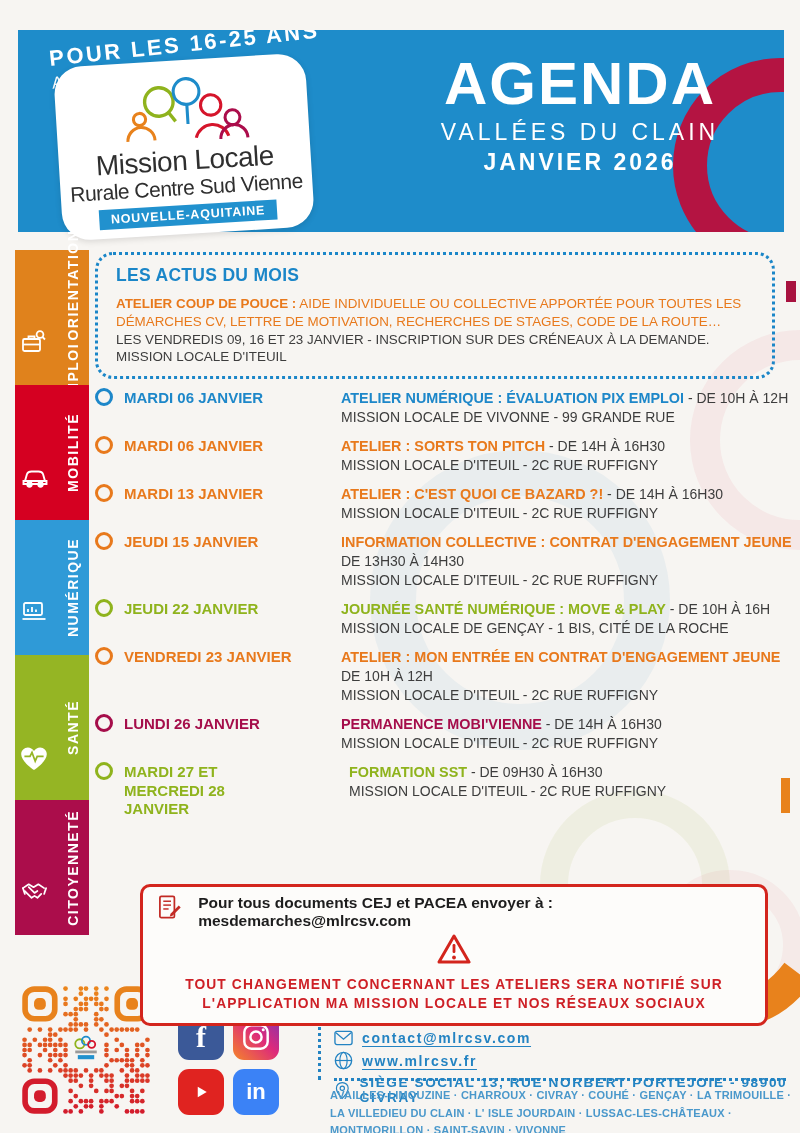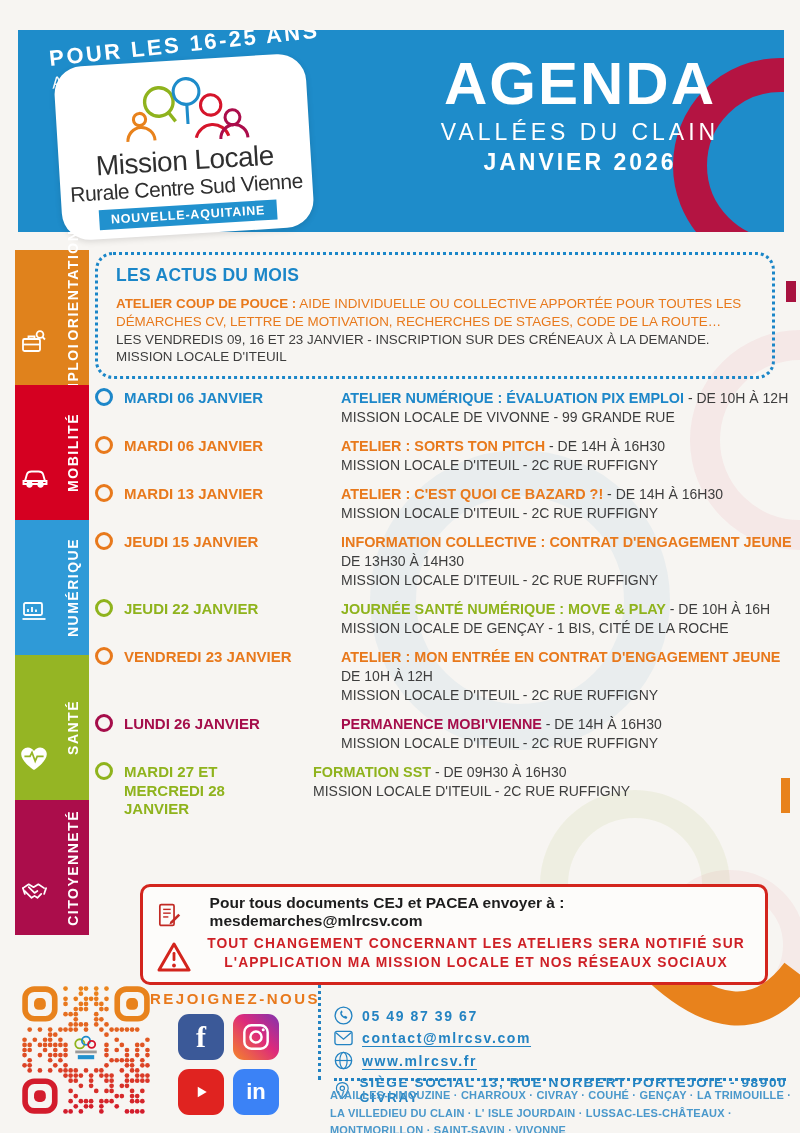--- a/index.html
+++ b/index.html
@@ -62,23 +62,23 @@
   .ev-detail:empty { display:none; }
   .acc-blue    .ev-ring { border-color:#1d87c9; } .acc-blue    .ev-date, .acc-blue    .ev-title { color:#1d87c9; }
   .acc-orange  .ev-ring { border-color:#e8791c; } .acc-orange  .ev-date, .acc-orange  .ev-title { color:#e8791c; }
   .acc-green   .ev-ring { border-color:#8fb31d; } .acc-green   .ev-date, .acc-green   .ev-title { color:#8fb31d; }
   .acc-crimson .ev-ring { border-color:#a50d4a; } .acc-crimson .ev-date, .acc-crimson .ev-title { color:#a50d4a; }
 
   
   .swoosh { position:absolute; left:640px; top:938px; z-index:1; }
   .notice { position:absolute; left:140px; top:884px; width:628px; border:3.5px solid #d3251d; border-radius:10px;
             background:#fdfcfa; padding:7px 14px 9px 14px; z-index:2; }
-  .notice-row1 { display:flex; align-items:flex-end; gap:28px; justify-content:center; }
+  .notice-row1 { display:flex; align-items:flex-start; gap:16px; justify-content:center; }
   .notice-doc-text { font-size:15.5px; font-weight:600; color:#1d1d1d; }
-  .notice-row2 { display:flex; align-items:flex-end; gap:10px; margin-top:4px; }
+  .notice-row2 { display:flex; align-items:center; gap:10px; margin-top:4px;flex-direction:column; }
   .notice-warn-text { flex:1; color:#ce2026; font-weight:bold; font-size:13.8px; letter-spacing:1.1px; text-align:center; line-height:1.4; }
 
   
   .qr { position:absolute; left:22px; top:986px; }
   .join-label { position:absolute; left:150px; top:990px; color:#e8791c; font-weight:bold; font-size:15px; letter-spacing:2.5px; }
   .social-grid { position:absolute; left:178px; top:1014px; display:grid; grid-template-columns:46px 46px; gap:9px; }
   .tile { width:46px; height:46px; border-radius:11px; display:flex; align-items:center; justify-content:center; color:#fff; cursor:pointer; }
   .tile-fb { background:#3b5998; font-weight:bold; font-size:30px; font-family:"Liberation Serif", serif; }
   .tile-ig { background:linear-gradient(45deg,#f58529,#dd2a7b 55%,#8134af); }
   .tile-yt { background:#e02320; }
@@ -274,21 +274,21 @@
       <div class="ev-date">LUNDI 26 JANVIER</div>
       <div class="ev-body"><span class="ev-title">PERMANENCE MOBI'VIENNE</span> <span class="ev-time">- DE 14H À 16H30</span>
         <div class="ev-detail">MISSION LOCALE D'ITEUIL - 2C RUE RUFFIGNY</div>
         
       </div>
     </div>
 
     <div class="ev-row acc-green">
       <div class="ev-ring"></div>
       <div class="ev-date" style="width:150px">MARDI 27 ET MERCREDI 28 JANVIER</div>
-      <div class="ev-body" style="margin-left:28px"><span class="ev-title">FORMATION SST</span> <span class="ev-time">- DE 09H30 À 16H30</span>
+      <div class="ev-body" style="margin-left:64px"><span class="ev-title">FORMATION SST</span> <span class="ev-time">- DE 09H30 À 16H30</span>
         <div class="ev-detail">MISSION LOCALE D'ITEUIL - 2C RUE RUFFIGNY</div>
         
       </div>
     </div>
   </div>
 
   <svg class="swoosh" width="165" height="125" viewBox="0 0 165 125">
     <path d="M10 22 Q100 112 158 35" fill="none" stroke="#e8821c" stroke-width="34"></path>
   </svg>
 

